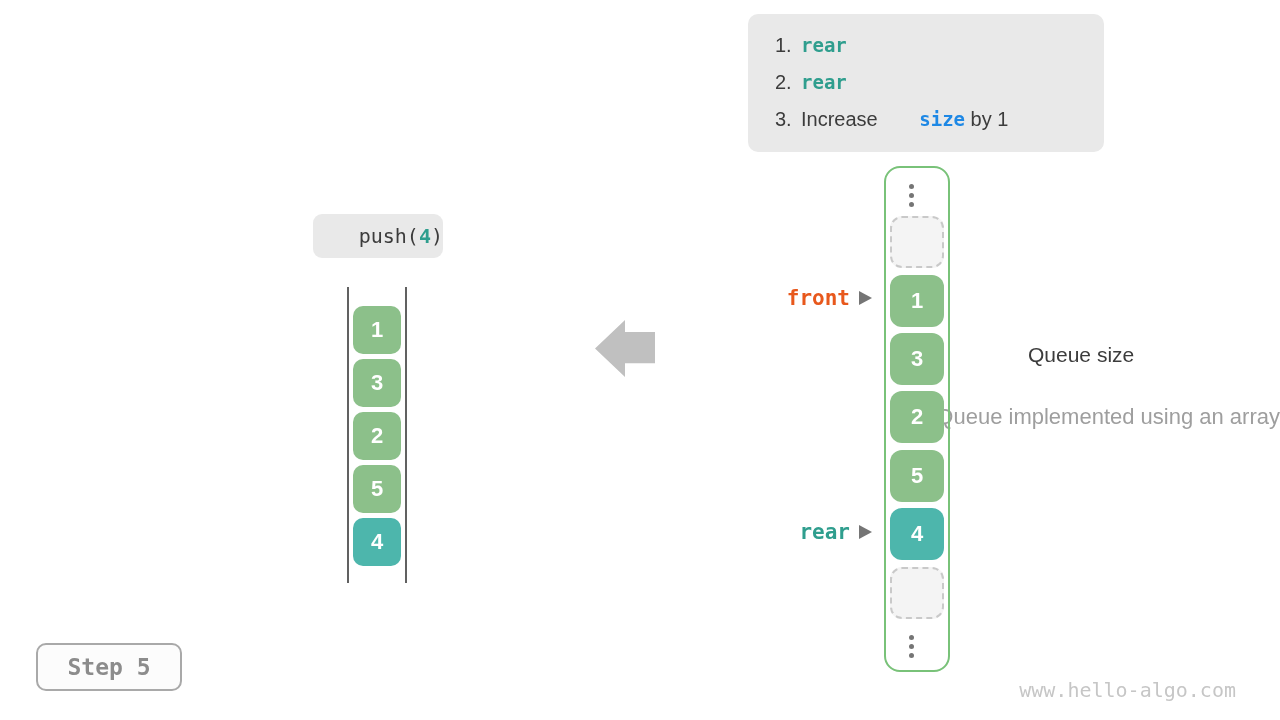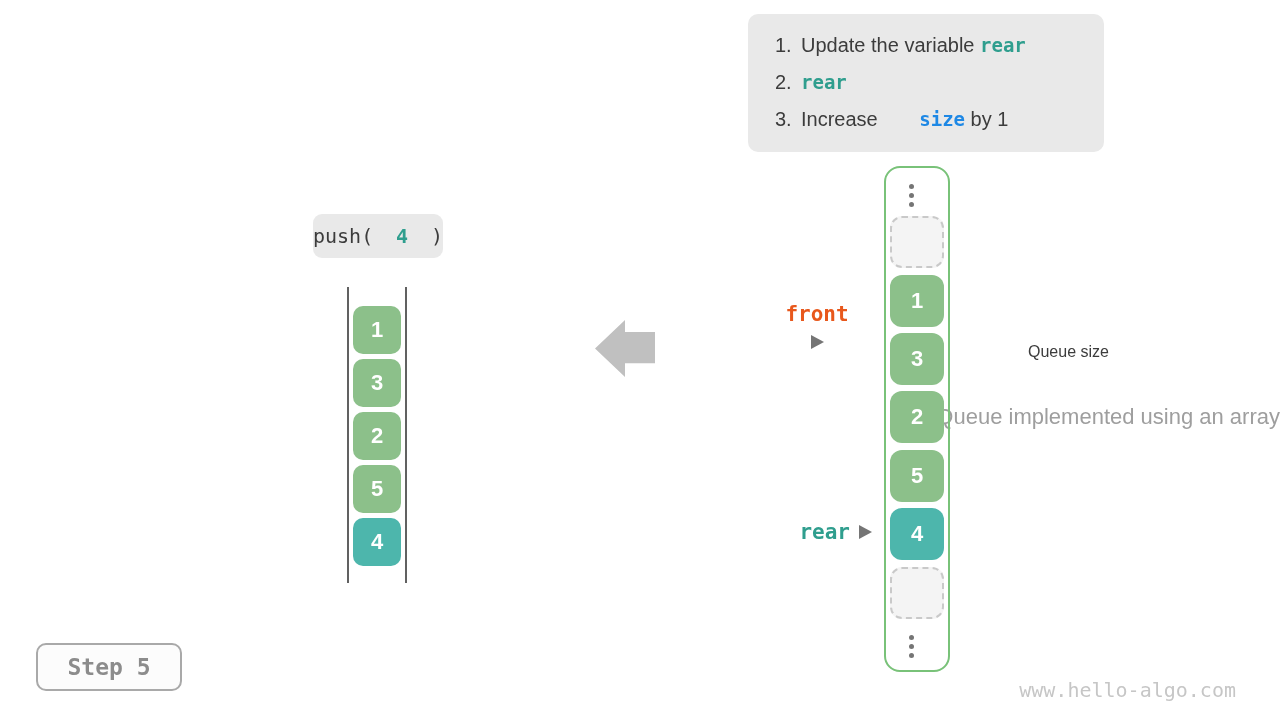--- a/index.html
+++ b/index.html
@@ -42,21 +42,21 @@
   .code-blue { color: var(--blue_code); margin-left: 36px; }
 
   
   .push-label {
     left: 313px; top: 214px;
     width: 130px; height: 44px;
     background: var(--panel_bg);
     border-radius: 9px;
     display: flex;
     align-items: center;
-    justify-content: space-between;
+    justify-content: flex-end;
     font-family: "DejaVu Sans Mono", monospace;
     font-size: 20px;
     color: var(--dark_text);
     white-space: pre;
   }
   .push-label .code { font-size: 20px; }
 
   
   .left-stack {
     left: 347px; top: 287px;
@@ -157,21 +157,21 @@
   .arrowhead {
     width: 0; height: 0;
     border-left: 13px solid var(--dot_gray);
     border-top: 7px solid transparent;
     border-bottom: 7px solid transparent;
   }
 
   
   .queue-size { left: 1028px; top: 343px; }
   .queue-size-title {
-    font-size: 16px;
+    font-size: 21px;
     color: var(--dark_text);
   }
   .queue-size-value {
     margin-top: 13px;
     font-family: "DejaVu Sans Mono", monospace;
     font-size: 21px;
     color: var(--dark_text);
     white-space: pre;
   }
   .queue-size-value .eq { margin: 0 6px; }
@@ -200,21 +200,20 @@
     font-size: 20px;
     color: var(--watermark_gray);
   }
 </style>
 </head>
 <body>
 
 <div class="abs instruction-box">
   <div class="instr-row">
     <span class="instr-num">1.</span>
-    <span>Update the variable </span>
     <span class="code code-teal">rear</span>
     <span></span>
   </div>
   <div class="instr-row">
     <span class="instr-num">2.</span>
     <span class="code code-teal">rear</span>
     <span></span>
   </div>
   <div class="instr-row">
     <span class="instr-num">3.</span>
@@ -252,21 +251,21 @@
   <div class="slot rcell" style="left:4px; top:282px;">5</div>
   <div class="slot rcell teal" style="left:4px; top:340px;">4</div>
   <div class="slot dashed-cell" style="left:4px; top:399px;"></div>
   <div class="slot vdots" style="left:23px; top:467px;">
     <span></span>
       <span></span>
       <span></span>
   </div>
 </div>
 
-<div class="abs pointer pointer-front" style="left:762px; top:302px;flex-direction:column;">
+<div class="abs pointer pointer-front" style="left:762px; top:286px;">
   <span class="pointer-label">front</span>
   <span class="arrowhead"></span>
 </div>
 
 <div class="abs pointer pointer-rear" style="left:762px; top:520px;">
   <span class="pointer-label">rear</span>
   <span class="arrowhead"></span>
 </div>
 
 <div class="abs queue-size">

